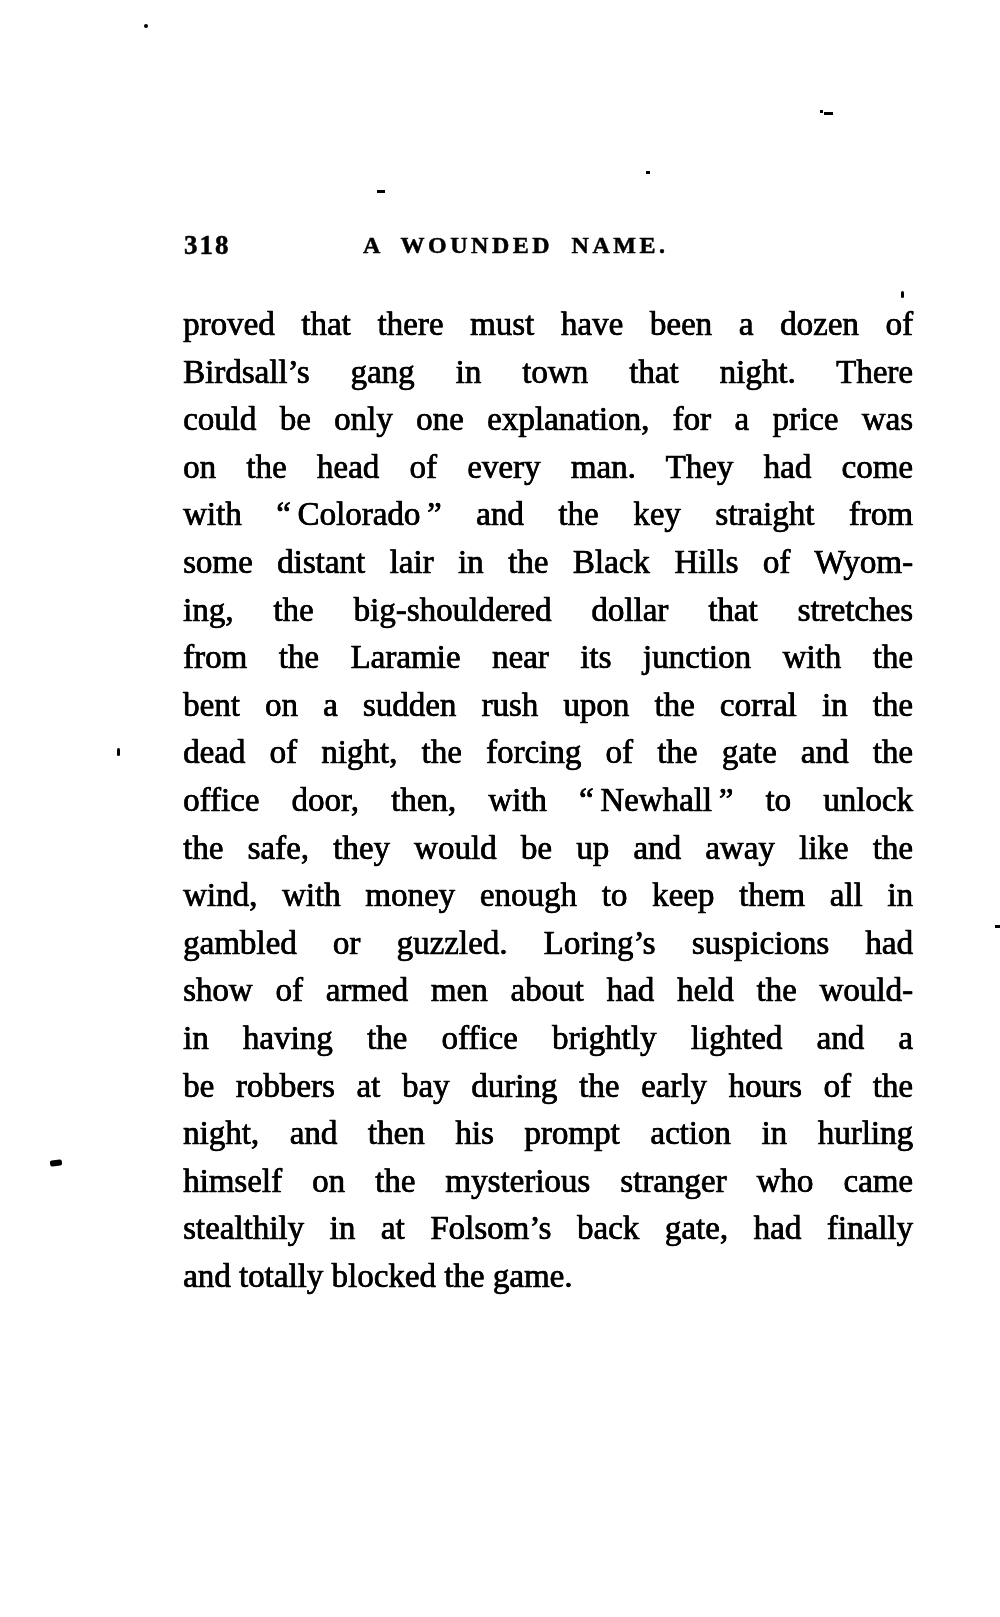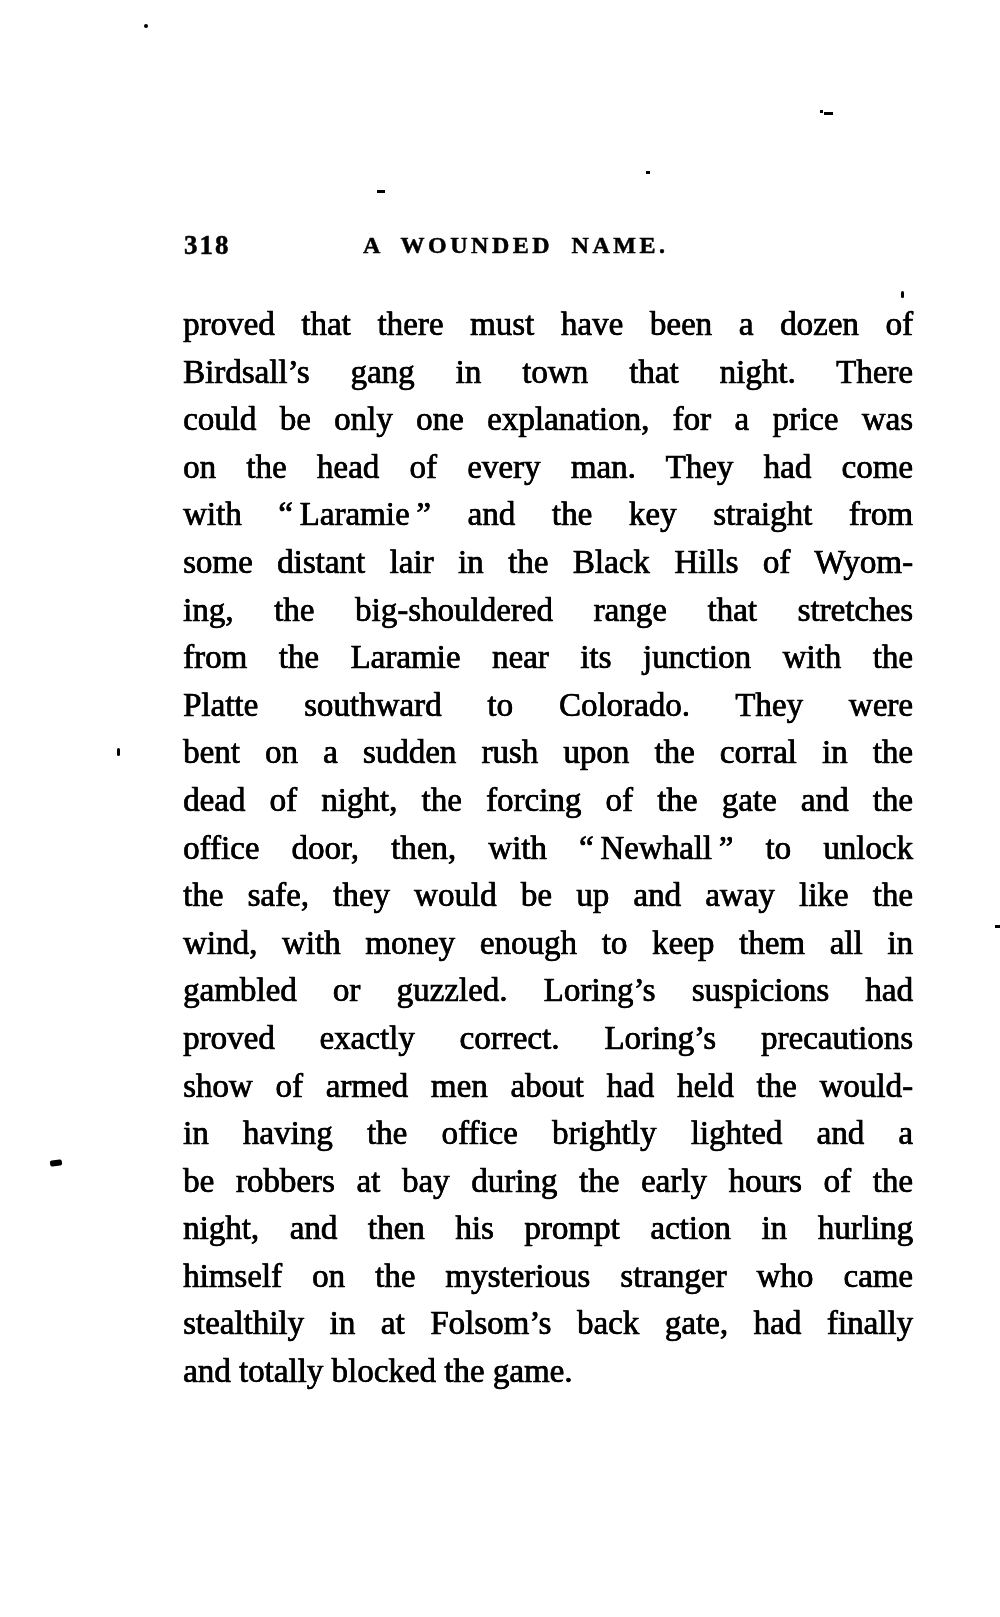--- a/index.html
+++ b/index.html
@@ -89,32 +89,30 @@
   <header class="running-head">
     <span class="pagenum">318</span>
     <span class="running-title">A WOUNDED NAME.</span>
   </header>
 
   <main class="body-text">
     <div class="line">proved that there must have been a dozen of</div>
     <div class="line">Birdsall’s gang in town that night.  There</div>
     <div class="line">could be only one explanation, for a price was</div>
     <div class="line">on the head of every man.  They had come</div>
-    <div class="line">with “ Laramie ” and the key straight from</div>
+    <div class="line">with “ Colorado ” and the key straight from</div>
     <div class="line">some distant lair in the Black Hills of Wyom-</div>
-    <div class="line">ing, the big-shouldered range that stretches</div>
+    <div class="line">ing, the big-shouldered dollar that stretches</div>
     <div class="line">from the Laramie near its junction with the</div>
-    <div class="line">Platte southward to Colorado.  They were</div>
     <div class="line">bent on a sudden rush upon the corral in the</div>
     <div class="line">dead of night, the forcing of the gate and the</div>
     <div class="line">office door, then, with “ Newhall ” to unlock</div>
     <div class="line">the safe, they would be up and away like the</div>
     <div class="line">wind, with money enough to keep them all in</div>
     <div class="line">gambled or guzzled.  Loring’s suspicions had</div>
-    <div class="line">proved exactly correct.  Loring’s precautions</div>
     <div class="line">show of armed men about had held the would-</div>
     <div class="line">in having the office brightly lighted and a</div>
     <div class="line">be robbers at bay during the early hours of the</div>
     <div class="line">night, and then his prompt action in hurling</div>
     <div class="line">himself on the mysterious stranger who came</div>
     <div class="line">stealthily in at Folsom’s back gate, had finally</div>
     <div class="line last">and totally blocked the game.</div>
   </main>
 
   <span class="speck spk-a"></span>

